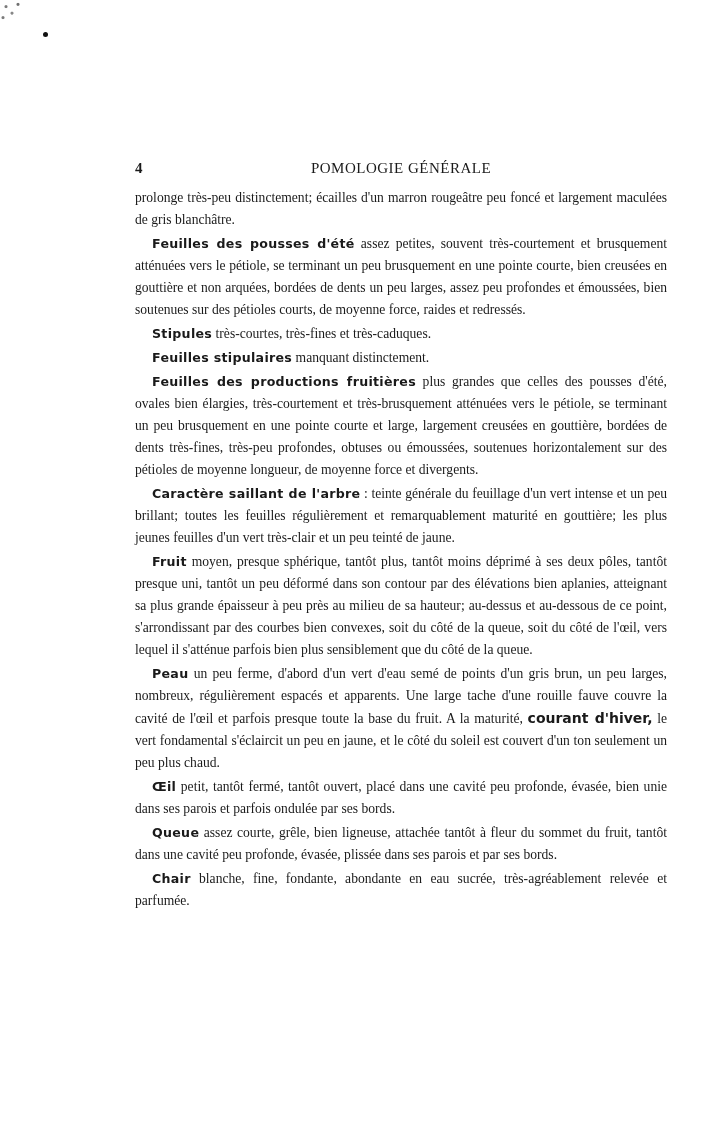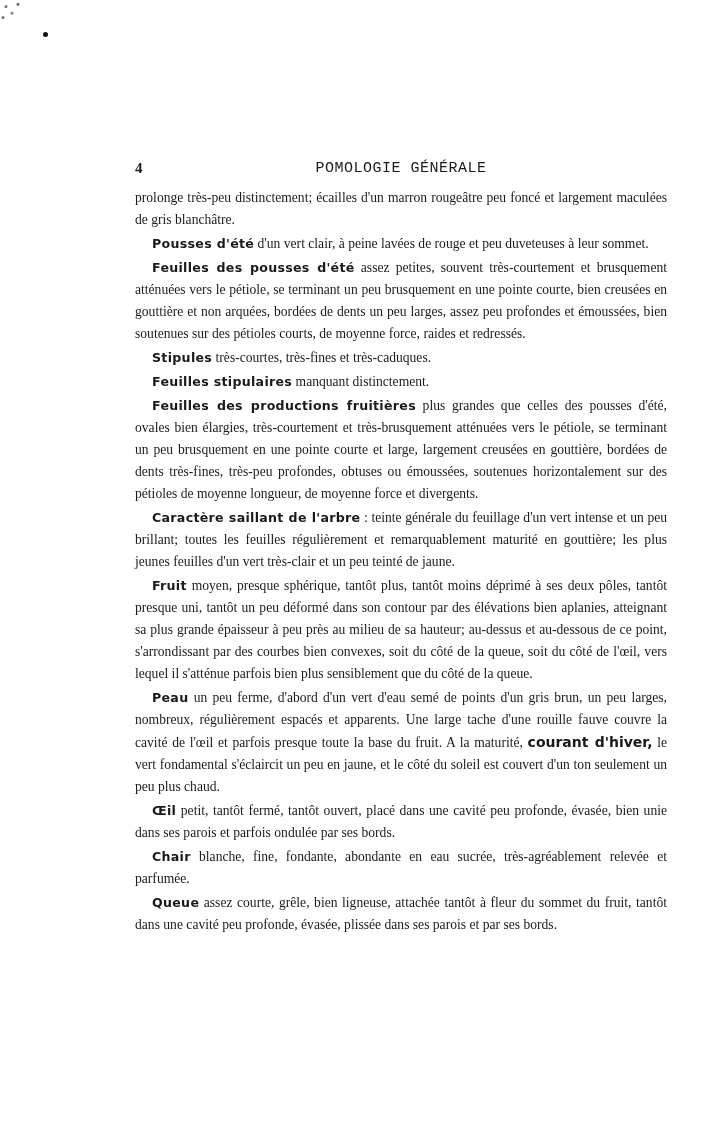--- a/index.html
+++ b/index.html
@@ -7,45 +7,44 @@
          font-family:"DejaVu Serif","Liberation Serif",serif; color:#1a1a1a; }
   .speckle { position:absolute; left:0; top:0; width:30px; height:22px;
              background:radial-gradient(circle at 20% 30%, #444 0 1px, transparent 2px),
                         radial-gradient(circle at 60% 20%, #333 0 1px, transparent 2px),
                         radial-gradient(circle at 40% 60%, #555 0 1px, transparent 2px),
                         radial-gradient(circle at 10% 80%, #444 0 1px, transparent 2px); opacity:.7; }
   .dot { position:absolute; left:43px; top:32px; width:5px; height:5px; border-radius:50%; background:#111; }
   .header { position:absolute; left:135px; top:160px; width:532px; height:20px;
             font-family:"Liberation Serif",serif; font-size:15px; letter-spacing:0.5px; }
   .pagenum { position:absolute; left:0; top:0; font-weight:bold; }
-  .runtitle { position:absolute; left:0; right:0; text-align:center;font-family:Liberation Mono, monospace; }
+  .runtitle { position:absolute; left:0; right:0; text-align:center; }
   .content { position:absolute; left:135px; top:187px; width:532px;
              font-family:"Liberation Serif",serif; font-size:13.6px; line-height:22px; text-align:justify; }
   .content p { margin:0 0 2px 0; }
   .content p.indent { text-indent:17px; }
   .term { font-family:"DejaVu Sans",sans-serif; font-weight:bold; font-size:12.6px; letter-spacing:0.3px; }
   .inline-term { font-family:"DejaVu Sans",sans-serif; font-weight:bold; font-size:14px; }
 </style>
 </head>
 <body>
 
 <div class="speckle"></div>
 <div class="dot"></div>
 
 <div class="header">
   <span class="pagenum">4</span>
   <div class="runtitle">POMOLOGIE GÉNÉRALE</div>
 </div>
 
 <div class="content">
   <p><span>prolonge très-peu distinctement; écailles d'un marron rougeâtre peu foncé et largement maculées de gris blanchâtre.</span></p>
-  <p class="indent"><span class="term">Pousses d'été</span><span> d'un vert clair, à peine lavées de rouge et peu duveteuses à leur sommet.</span></p>
   <p class="indent"><span class="term">Feuilles des pousses d'été</span><span> assez petites, souvent très-courtement et brusquement atténuées vers le pétiole, se terminant un peu brusquement en une pointe courte, bien creusées en gouttière et non arquées, bordées de dents un peu larges, assez peu profondes et émoussées, bien soutenues sur des pétioles courts, de moyenne force, raides et redressés.</span></p>
   <p class="indent"><span class="term">Stipules</span><span> très-courtes, très-fines et très-caduques.</span></p>
   <p class="indent"><span class="term">Feuilles stipulaires</span><span> manquant distinctement.</span></p>
   <p class="indent"><span class="term">Feuilles des productions fruitières</span><span> plus grandes que celles des pousses d'été, ovales bien élargies, très-courtement et très-brusquement atténuées vers le pétiole, se terminant un peu brusquement en une pointe courte et large, largement creusées en gouttière, bordées de dents très-fines, très-peu profondes, obtuses ou émoussées, soutenues horizontalement sur des pétioles de moyenne longueur, de moyenne force et divergents.</span></p>
   <p class="indent"><span class="term">Caractère saillant de l'arbre</span><span> : teinte générale du feuillage d'un vert intense et un peu brillant; toutes les feuilles régulièrement et remarquablement maturité en gouttière; les plus jeunes feuilles d'un vert très-clair et un peu teinté de jaune.</span></p>
   <p class="indent"><span class="term">Fruit</span><span> moyen, presque sphérique, tantôt plus, tantôt moins déprimé à ses deux pôles, tantôt presque uni, tantôt un peu déformé dans son contour par des élévations bien aplanies, atteignant sa plus grande épaisseur à peu près au milieu de sa hauteur; au-dessus et au-dessous de ce point, s'arrondissant par des courbes bien convexes, soit du côté de la queue, soit du côté de l'œil, vers lequel il s'atténue parfois bien plus sensiblement que du côté de la queue.</span></p>
   <p class="indent"><span class="term">Peau</span><span> un peu ferme, d'abord d'un vert d'eau semé de points d'un gris brun, un peu larges, nombreux, régulièrement espacés et apparents. Une large tache d'une rouille fauve couvre la cavité de l'œil et parfois presque toute la base du fruit. A la maturité, </span><span class="inline-term">courant d'hiver,</span><span> le vert fondamental s'éclaircit un peu en jaune, et le côté du soleil est couvert d'un ton seulement un peu plus chaud.</span></p>
   <p class="indent"><span class="term">Œil</span><span> petit, tantôt fermé, tantôt ouvert, placé dans une cavité peu profonde, évasée, bien unie dans ses parois et parfois ondulée par ses bords.</span></p>
+  <p class="indent"><span class="term">Queue</span><span> assez courte, grêle, bien ligneuse, attachée tantôt à fleur du sommet du fruit, tantôt dans une cavité peu profonde, évasée, plissée dans ses parois et par ses bords.</span></p>
   <p class="indent"><span class="term">Chair</span><span> blanche, fine, fondante, abondante en eau sucrée, très-agréablement relevée et parfumée.</span></p>
-  <p class="indent"><span class="term">Queue</span><span> assez courte, grêle, bien ligneuse, attachée tantôt à fleur du sommet du fruit, tantôt dans une cavité peu profonde, évasée, plissée dans ses parois et par ses bords.</span></p>
 </div>
 
 </body></html>

